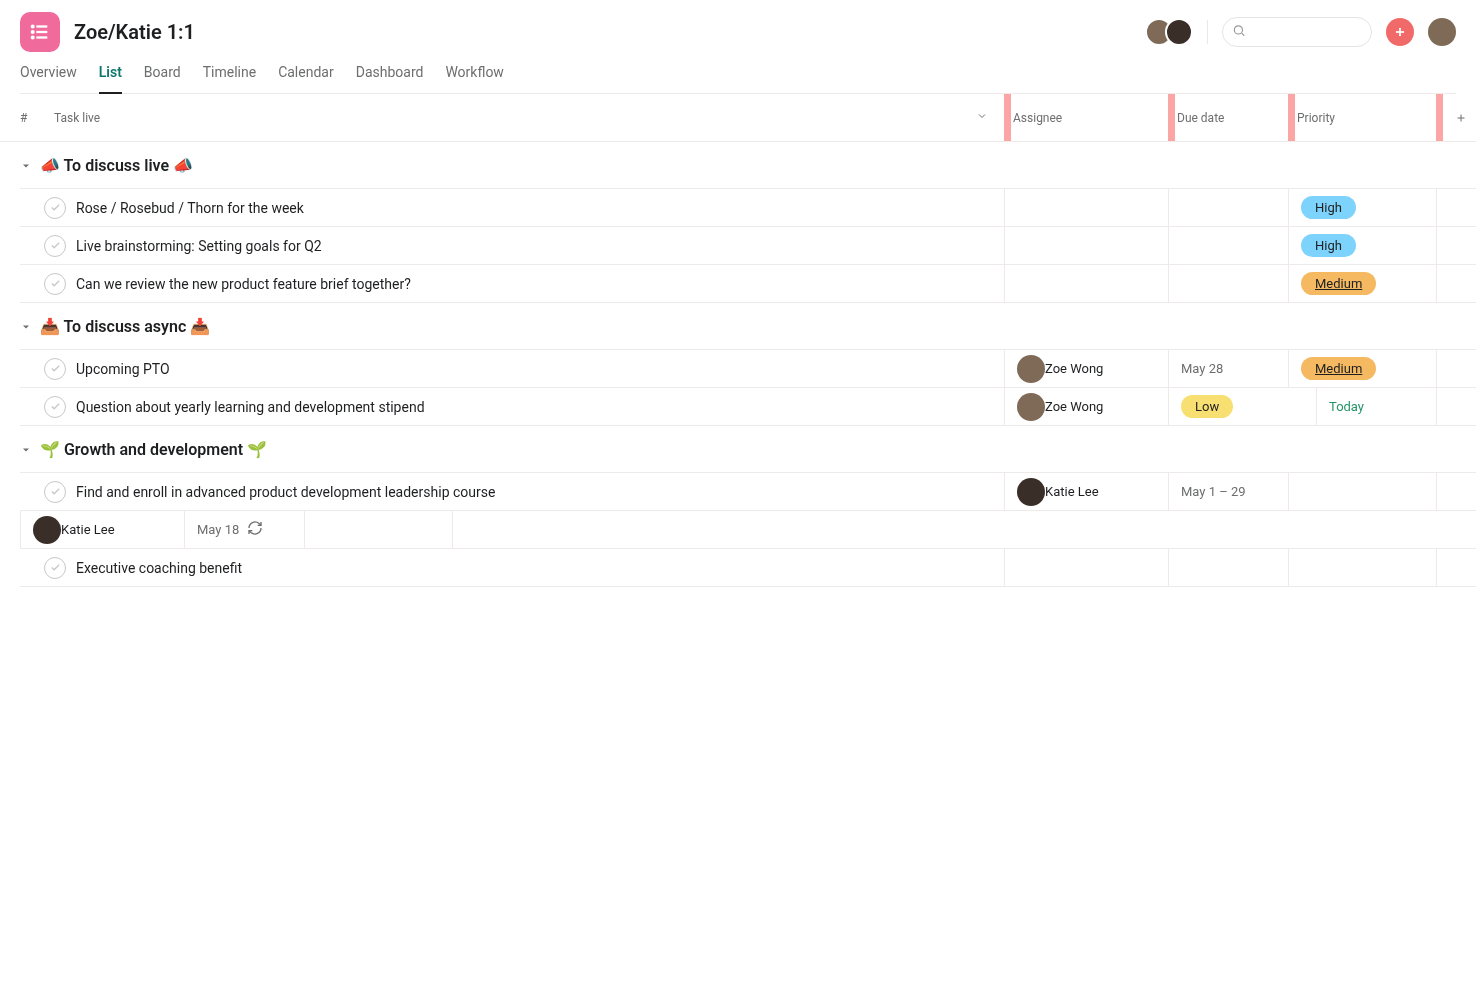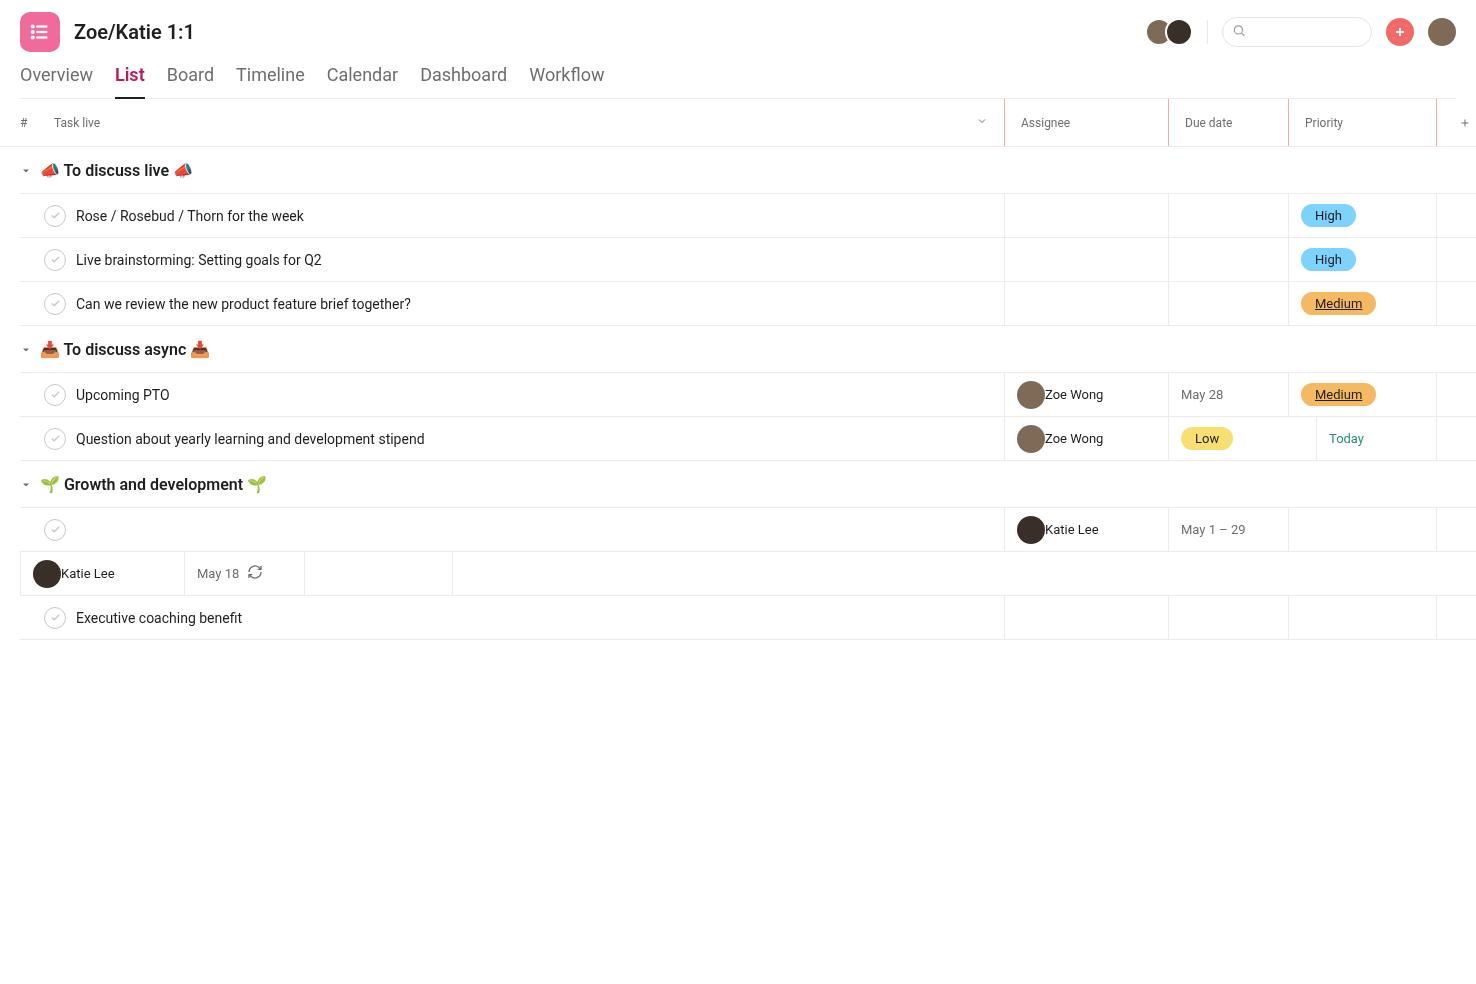--- a/index.html
+++ b/index.html
@@ -110,28 +110,28 @@
     background: #888;
   }
   .tabs {
     display: flex;
     gap: 22px;
     border-bottom: 1px solid #edeae9;
   }
   .tab {
     padding: 0 0 12px 0;
     color: #6d6e6f;
-    font-size: 18px;
+    font-size: 14px;
     cursor: pointer;
     border-bottom: 2px solid transparent;
     margin-bottom: -1px;
     text-align: right;
   }
   .tab.active {
-    color: #be185d;
+    color: #0f766e;
     font-weight: 600;
     border-bottom-color: #1e1f21;
   }
   .grid-header {
     display: flex;
     border-bottom: 1px solid #edeae9;
     height: 48px;
     align-items: stretch;
     padding-left: 20px;
   }
@@ -156,22 +156,22 @@
     margin-left: auto;
     margin-right: 16px;
     color: #6d6e6f;
   }
   .col {
     width: 164px;
     display: flex;
     align-items: center;
     color: #6d6e6f;
     font-size: 12px;
-    border-left: 1px solid #fca5a5;
-    padding-left: 16px;
+    border-left: 7px solid #fca5a5;
+    padding-left: 2px;
   }
   .col.due { width: 120px; }
   .col.priority { width: 148px; }
   .col.add { width: 40px; justify-content: center; cursor: pointer; }
   
   .section-row {
     display: flex;
     align-items: center;
     padding: 14px 20px 14px 20px;
     gap: 8px;
@@ -192,21 +192,21 @@
     display: flex;
     align-items: center;
     gap: 6px;
   }
   .task-row {
     display: flex;
     align-items: stretch;
     border-top: 1px solid #edeae9;
     border-bottom: 1px solid #edeae9;
     margin-top: -1px;
-    height: 45px;
+    height: 39px;
     margin-left: 20px;
   }
   .task-name-cell {
     flex: 1;
     display: flex;
     align-items: center;
     gap: 10px;
     padding-left: 24px;
   }
   .check-circle {
@@ -457,20 +457,21 @@
         </span>
     <span class="section-title">🌱 Growth and development 🌱</span>
   </div>
       <div class="task-row">
         <div class="task-name-cell">
       <span class="check-circle">
             <svg viewBox="0 0 24 24" fill="none" stroke="currentColor" stroke-width="3">
               <polyline points="4 12 9 17 20 6"></polyline>
             </svg>
           </span>
+      <span class="task-name">Find and enroll in advanced product development leadership course</span>
     </div>
         <div class="task-cell assignee">
         <span class="cell-avatar av2"></span>
         <span>Katie Lee</span>
       </div>
         <div class="task-cell due">
           <span>May 1 – 29</span>
         </div>
         <div class="task-cell priority"></div>
         <div class="task-cell add"></div>

